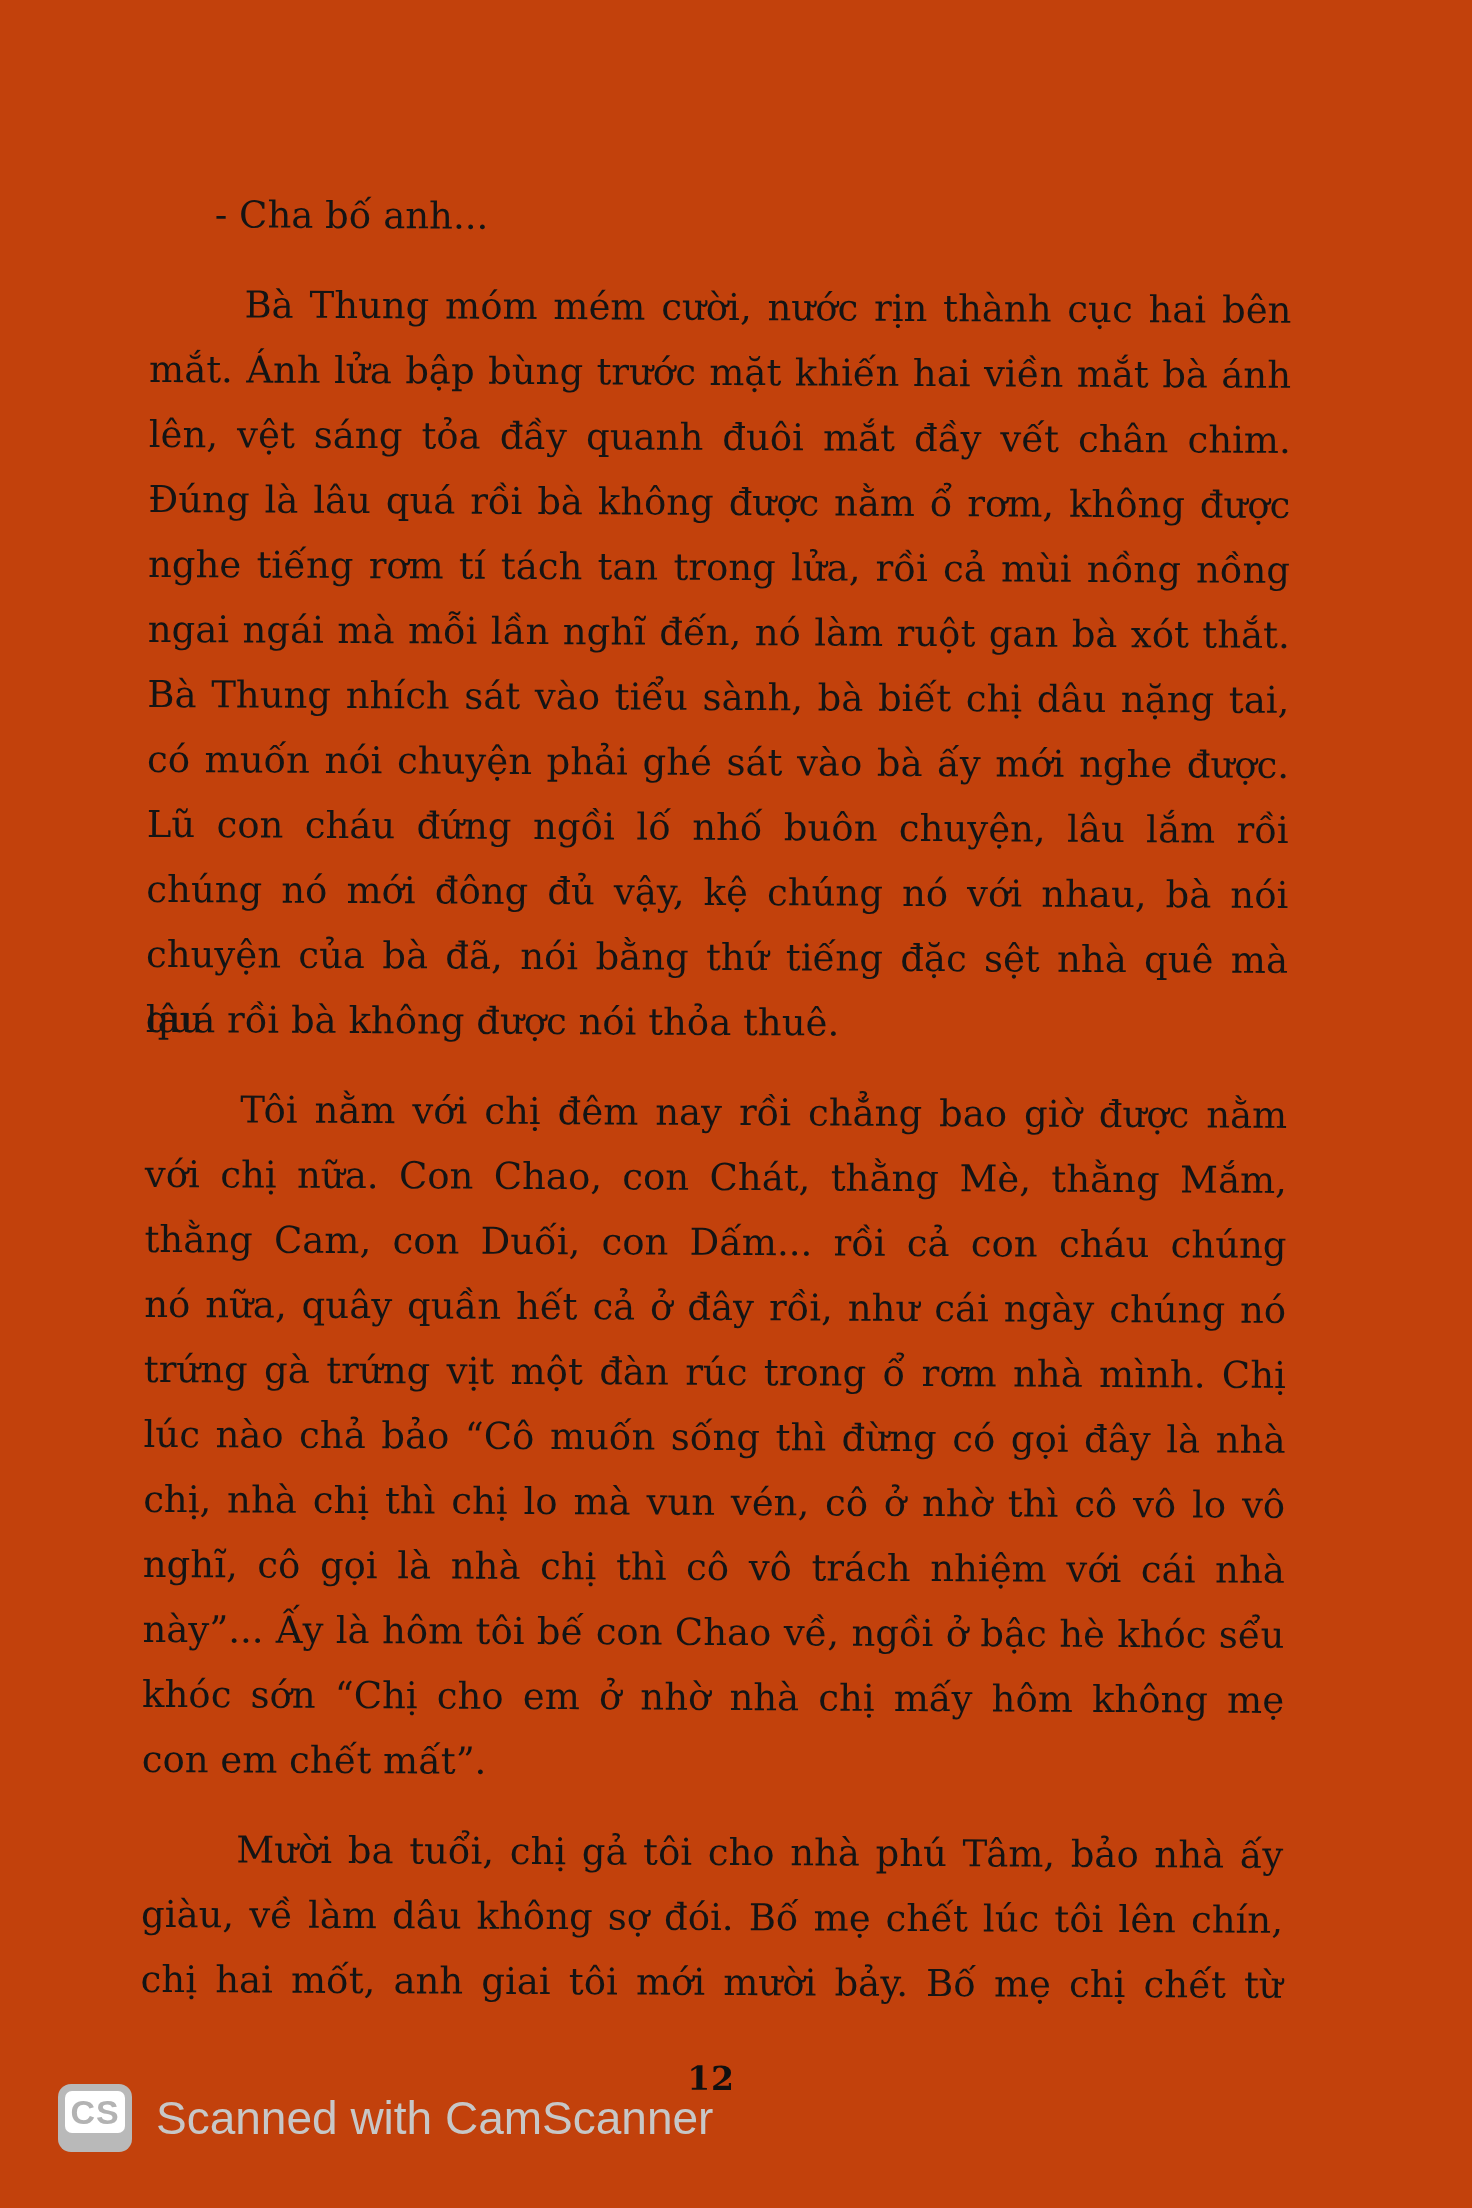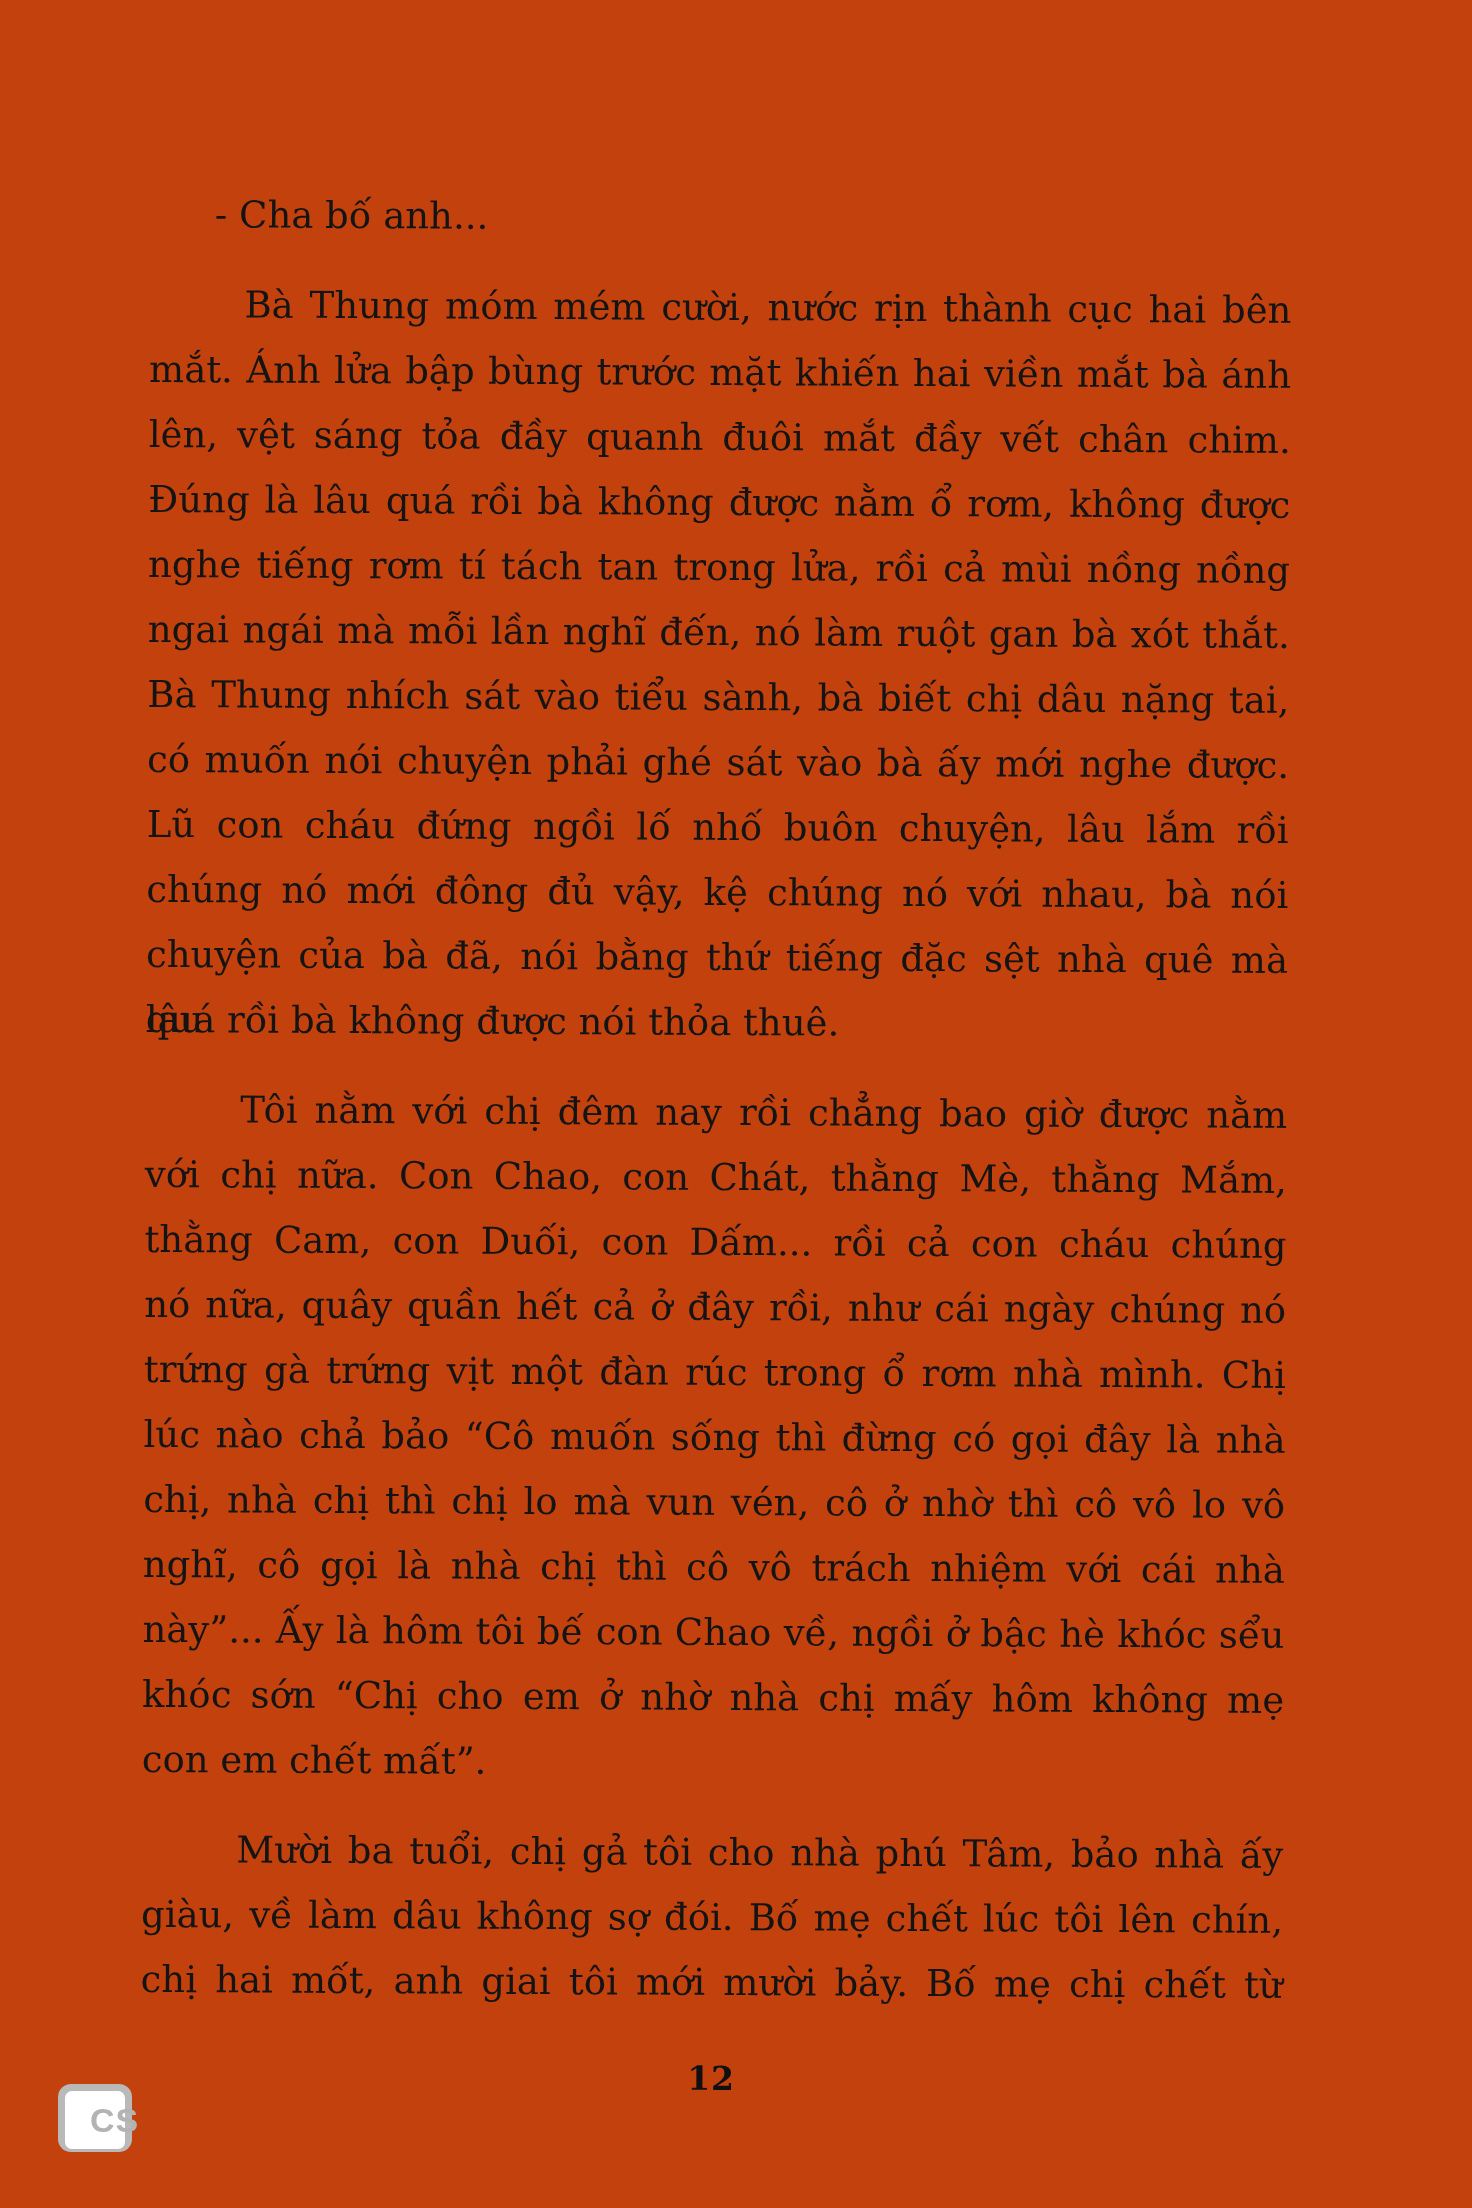--- a/index.html
+++ b/index.html
@@ -68,27 +68,26 @@
     background: #b9b9b9;
     border-radius: 13px;
     position: relative;
     flex: 0 0 auto;
   }
   .cs-logo-inner {
     position: absolute;
     left: 7px;
     top: 7px;
     right: 7px;
-    height: 58px;
+    height: 42px;
     background: #ffffff;
     border-radius: 7px;
     display: flex;
     align-items: center;
-    justify-content: flex-start;
-    padding-left: 25px;
+    justify-content: center;
   }
   .cs-logo-inner span {
     font-family: "Liberation Sans", sans-serif;
     font-weight: bold;
     font-size: 34px;
     line-height: 1;
     color: #b3b3b3;
     letter-spacing: 1px;
   }
   .watermark-label {
@@ -151,15 +150,16 @@
     <div class="page-number">12</div>
 
   </div>
 
   <div class="watermark">
     <div class="cs-logo">
       <div class="cs-logo-inner">
         <span>CS</span>
       </div>
     </div>
+    <div class="watermark-label">Scanned with CamScanner</div>
   </div>
 
 </div>
 
 </body></html>

